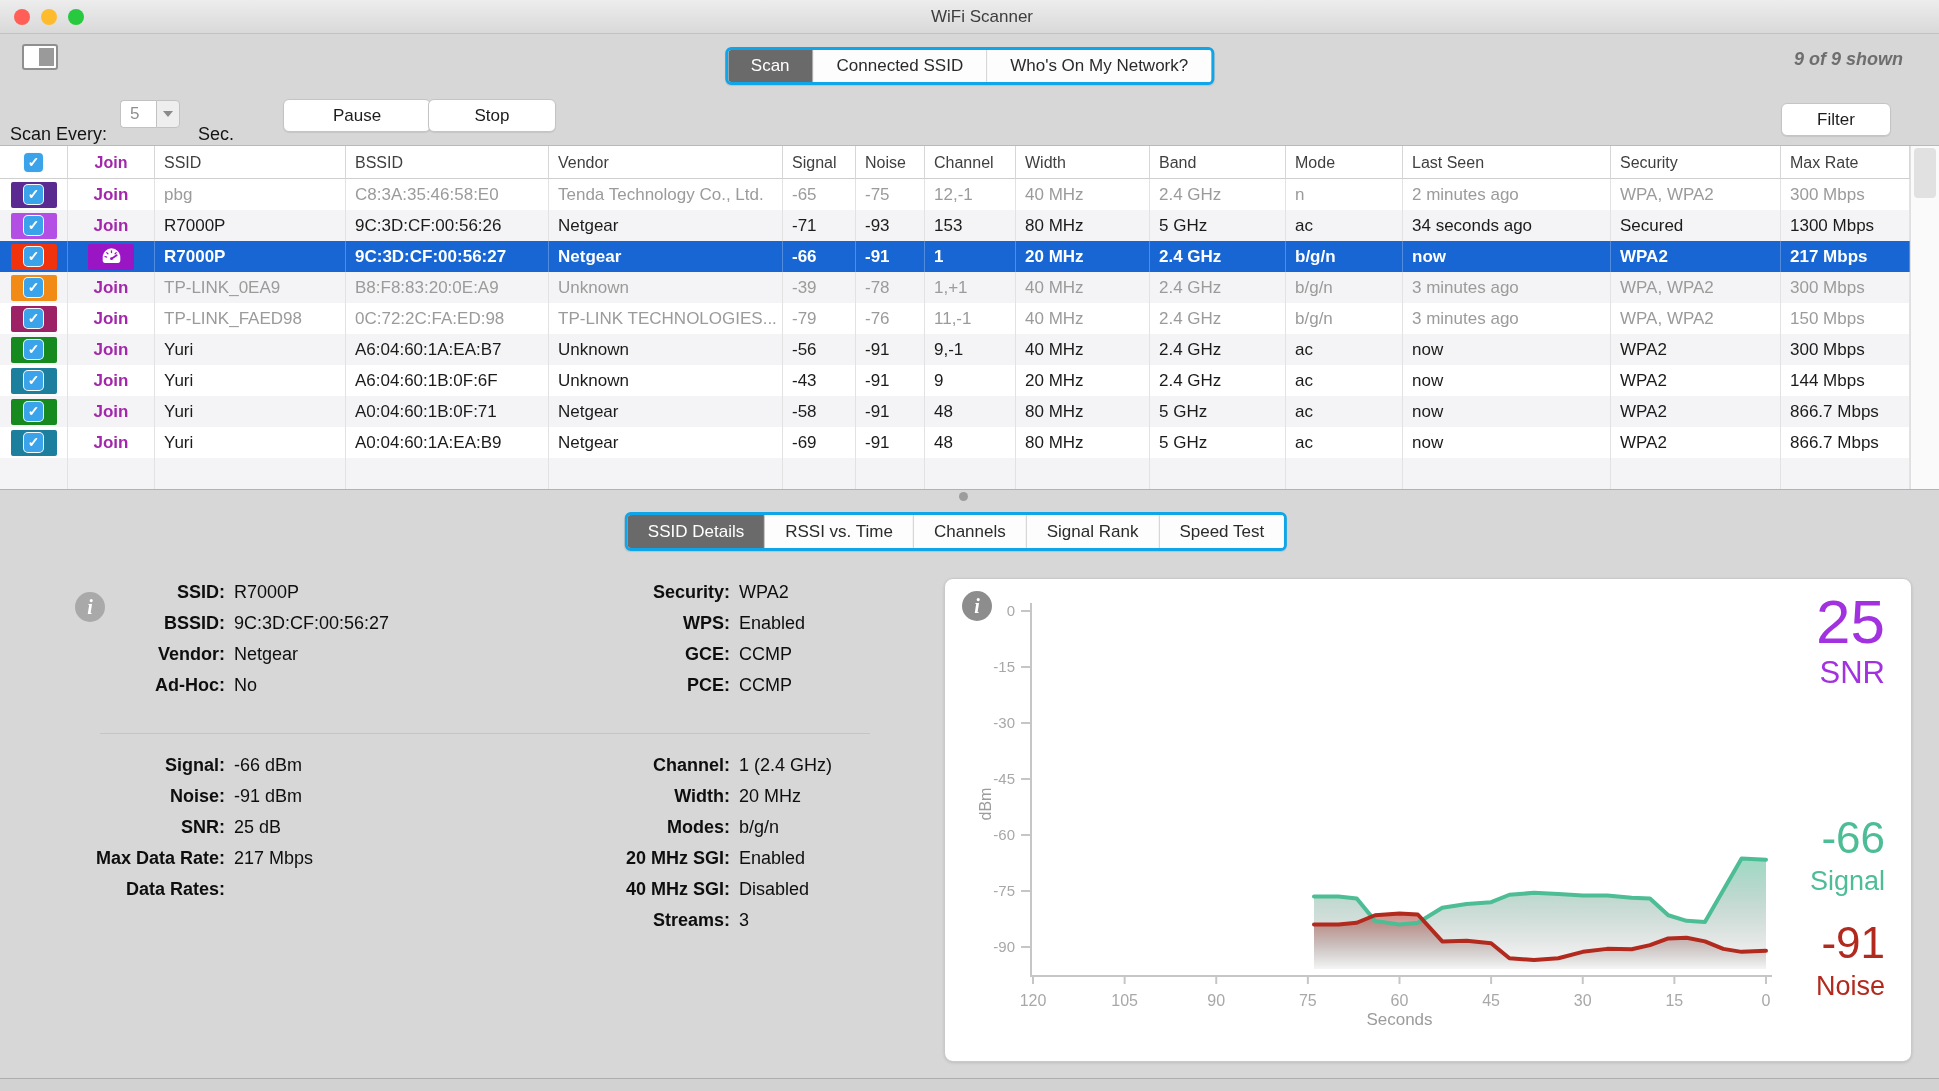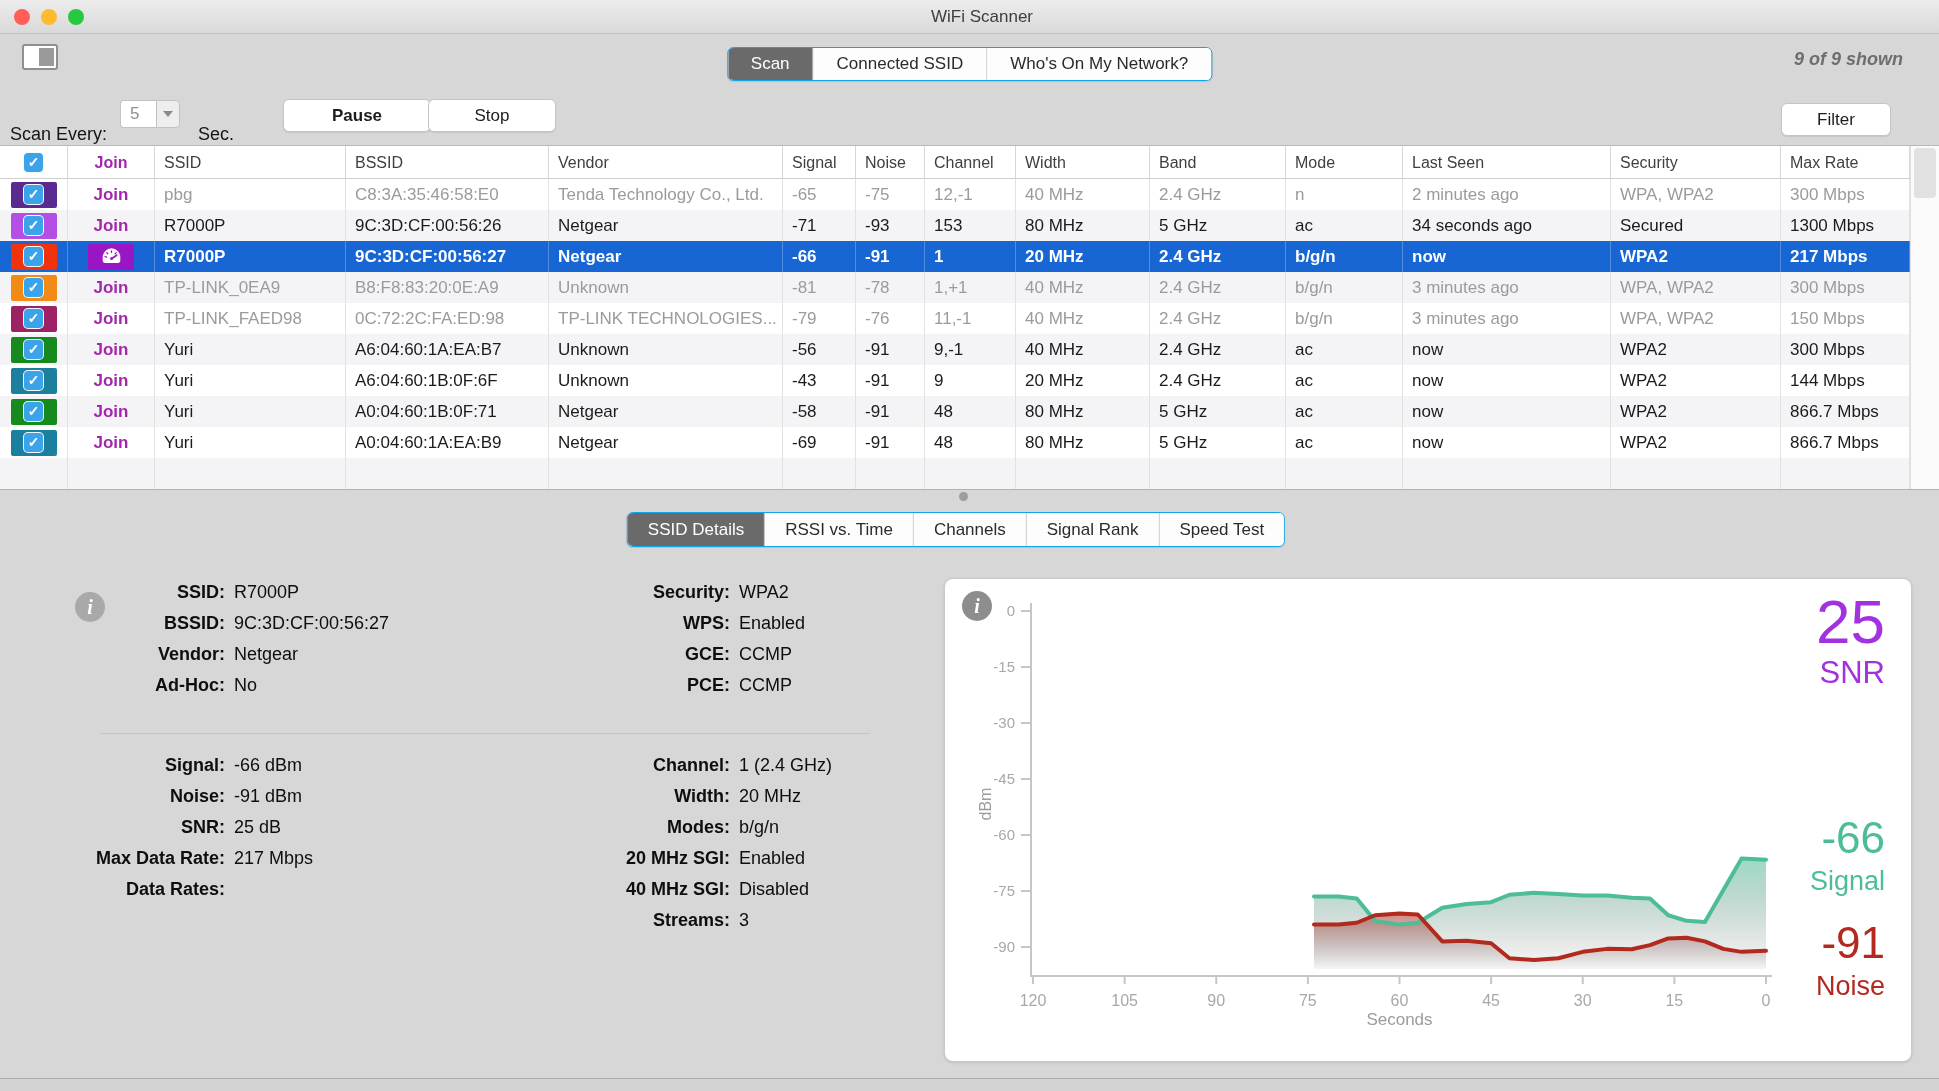--- a/index.html
+++ b/index.html
@@ -9,37 +9,37 @@
 
 .titlebar{position:absolute;top:0;left:0;right:0;height:34px;background:linear-gradient(#ededed,#d9d9d9);border-bottom:1px solid #c2c2c2;}
 .lights{position:absolute;left:14px;top:9px;display:flex;gap:11px;}
 .light{width:16px;height:16px;border-radius:50%;}
 .light.red{background:#ff5f57;}.light.yellow{background:#febb2e;}.light.green{background:#27c93f;}
 .title{position:absolute;left:0;right:0;top:0;height:34px;text-align:center;line-height:34px;font-size:17px;color:#3d3d3d;font-weight:500;margin-left:25px;}
 
 
 .sidebar-toggle{position:absolute;left:22px;top:44px;width:36px;height:26px;background:#fff;border:2px solid #8f8f8f;border-radius:3px;}
 .sidebar-toggle .fill{position:absolute;right:2px;top:2px;bottom:2px;width:15px;background:#9a9a9a;}
-.segmented{display:flex;border:1px solid #0ea5e9;border-radius:6px;overflow:hidden;background:#fff;box-shadow:0 1px 1px rgba(0,0,0,.10);}
+.segmented{display:flex;border:3px solid #0ea5e9;border-radius:6px;overflow:hidden;background:#fff;box-shadow:0 1px 1px rgba(0,0,0,.10);}
 .seg{padding:0 23px;height:32px;line-height:32px;font-size:17px;color:#2b2b2b;border-right:1px solid #c8c8c8;background:#fdfdfd;white-space:nowrap;}
 .seg:last-child{border-right:none;}
 .seg.sel{background:#6a6a6a;color:#fff;}
 #main-tabs{position:absolute;left:50%;top:47px;transform:translateX(-50%);}
 .shown{position:absolute;right:36px;top:49px;font-size:18px;font-style:italic;font-weight:bold;color:#6e6e6e;}
 
 
 .lab{position:absolute;font-size:18px;color:#141414;margin-top:20px;}
 #scan-every{left:10px;top:104px;}
 #sec-label{left:198px;top:104px;}
 .interval{position:absolute;left:120px;top:100px;width:60px;height:28px;display:flex;}
 .int-val{flex:1;background:#fff;border:1px solid #c2c2c2;border-right:none;border-radius:4px 0 0 4px;color:#8f8f8f;font-size:17px;line-height:26px;padding-left:9px;}
 .int-chev{width:24px;background:#eee;border:1px solid #c2c2c2;border-radius:0 4px 4px 0;display:flex;align-items:center;justify-content:center;}
 .int-chev span{width:0;height:0;border-left:5px solid transparent;border-right:5px solid transparent;border-top:6px solid #8a8a8a;}
 .btn{position:absolute;background:#fff;border:1px solid #c4c4c4;border-radius:6px;font-size:17px;color:#1c1c1c;text-align:center;box-shadow:0 1px 1px rgba(0,0,0,.08);}
-#pause-btn{left:283px;top:99px;width:148px;height:33px;line-height:31px;font-weight:bold;}
+#pause-btn{left:283px;top:99px;width:148px;height:33px;line-height:31px;}
 #stop-btn{left:428px;top:99px;width:128px;height:33px;line-height:31px;}
 #filter-btn{left:1781px;top:103px;width:110px;height:33px;line-height:31px;}
 
 
 .table{position:absolute;left:0;top:145px;width:1939px;background:#fff;border-top:1px solid #b9b9b9;border-bottom:1px solid #b2b2b2;}
 .trow{display:grid;grid-template-columns:68px 87px 191px 203px 234px 73px 69px 91px 134px 136px 117px 208px 170px 129px;width:1910px;}
 .cell{padding:0 4px 0 9px;border-right:1px solid #e2e2e2;white-space:nowrap;overflow:hidden;font-size:17px;line-height:31px;height:31px;}
 .thead .cell{height:33px;line-height:33px;font-size:16px;color:#3f3f3f;border-right:1px solid #d6d6d6;border-bottom:1px solid #cfcfcf;}
 .row.even{background:#f4f4f6;}
 .row.stale .cell{color:#9b9b9b;}
@@ -221,21 +221,21 @@
       <div class="trow row even stale">
         <div class="cell chk">
           <span class="swatch" style="background: rgb(242, 138, 22);">
             <span class="checkbox">✓</span>
           </span>
         </div>
         <div class="cell join">Join</div>
         <div class="cell">TP-LINK_0EA9</div>
         <div class="cell">B8:F8:83:20:0E:A9</div>
         <div class="cell">Unknown</div>
-        <div class="cell">-81</div>
+        <div class="cell">-39</div>
         <div class="cell">-78</div>
         <div class="cell">1,+1</div>
         <div class="cell">40 MHz</div>
         <div class="cell">2.4 GHz</div>
         <div class="cell">b/g/n</div>
         <div class="cell">3 minutes ago</div>
         <div class="cell">WPA, WPA2</div>
         <div class="cell">300 Mbps</div>
       </div>
       <div class="trow row stale">

